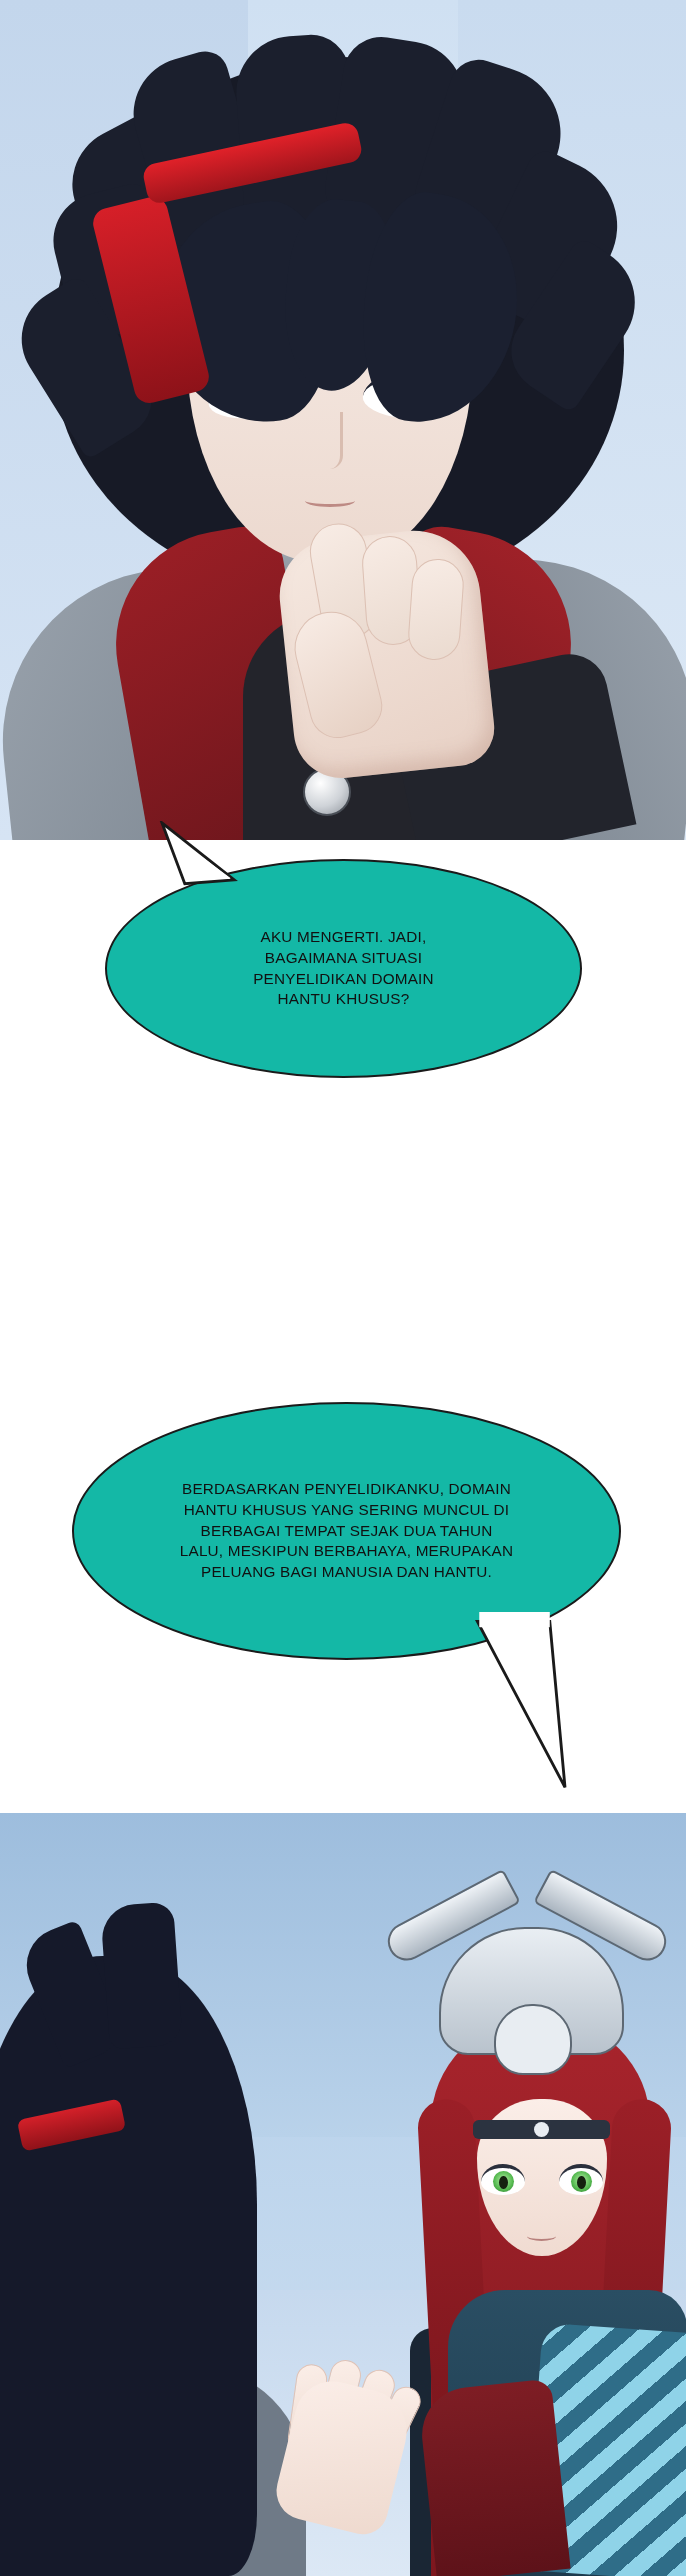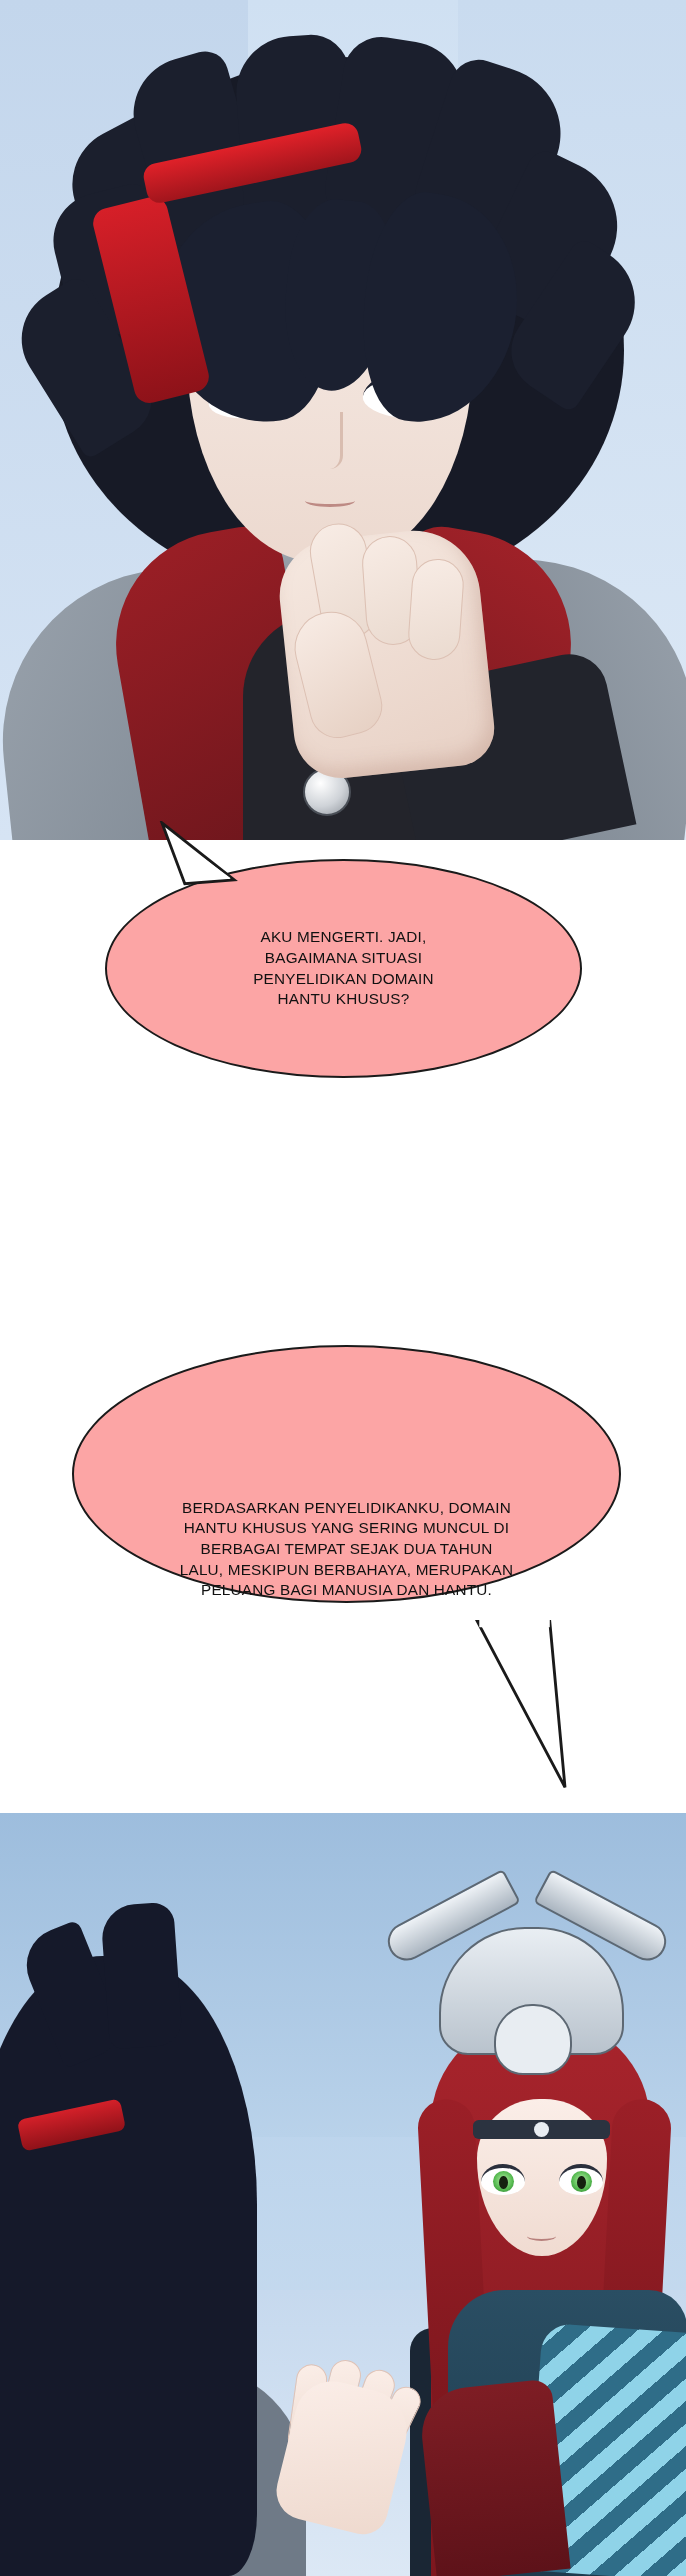--- a/index.html
+++ b/index.html
@@ -222,21 +222,21 @@
     border-radius: 67px 38px 0 0;
     transform: rotate(-12deg);
   }
 
   
   .gutter { position: absolute; left: 0; width: 687px; background: #ffffff; }
 
   
   .bubble {
     position: absolute;
-    background: #fca5a5;
+    background: #14b8a6;
     border: 2.9px solid #1a1a1a;
     border-radius: 50%;
     display: flex;
     align-items: center;
     justify-content: center;
     text-align: center;
     box-sizing: border-box;
   }
   .bubble p {
     margin: 0;
@@ -463,21 +463,21 @@
     <p>AKU MENGERTI. JADI,
 BAGAIMANA SITUASI
 PENYELIDIKAN DOMAIN
 HANTU KHUSUS?</p>
   </div>
   <svg style="position:absolute; left:143px; top:821px; width:114px; height:76px;" viewBox="0 0 120 80">
     <polygon points="20,2 96,62 44,66" fill="#ffffff" stroke="#1a1a1a" stroke-width="3"></polygon>
     <polygon points="30,14 92,60 50,62" fill="#ffffff" stroke="none"></polygon>
   </svg>
 
-  <div class="bubble" style="left:72px; top:1345px; width:549px; height:258px;align-items:flex-end;">
+  <div class="bubble" style="left:72px; top:1402px; width:549px; height:258px;">
     <p>BERDASARKAN PENYELIDIKANKU, DOMAIN
 HANTU KHUSUS YANG SERING MUNCUL DI
 BERBAGAI TEMPAT SEJAK DUA TAHUN
 LALU, MESKIPUN BERBAHAYA, MERUPAKAN
 PELUANG BAGI MANUSIA DAN HANTU.</p>
   </div>
   <svg style="position:absolute; left:458px; top:1612px; width:134px; height:181px;" viewBox="0 0 140 190">
     <polygon points="20,10 96,10 112,184" fill="#ffffff" stroke="#1a1a1a" stroke-width="3"></polygon>
     <rect x="22" y="0" width="74" height="16" fill="#ffffff" stroke="none"></rect>
   </svg>

